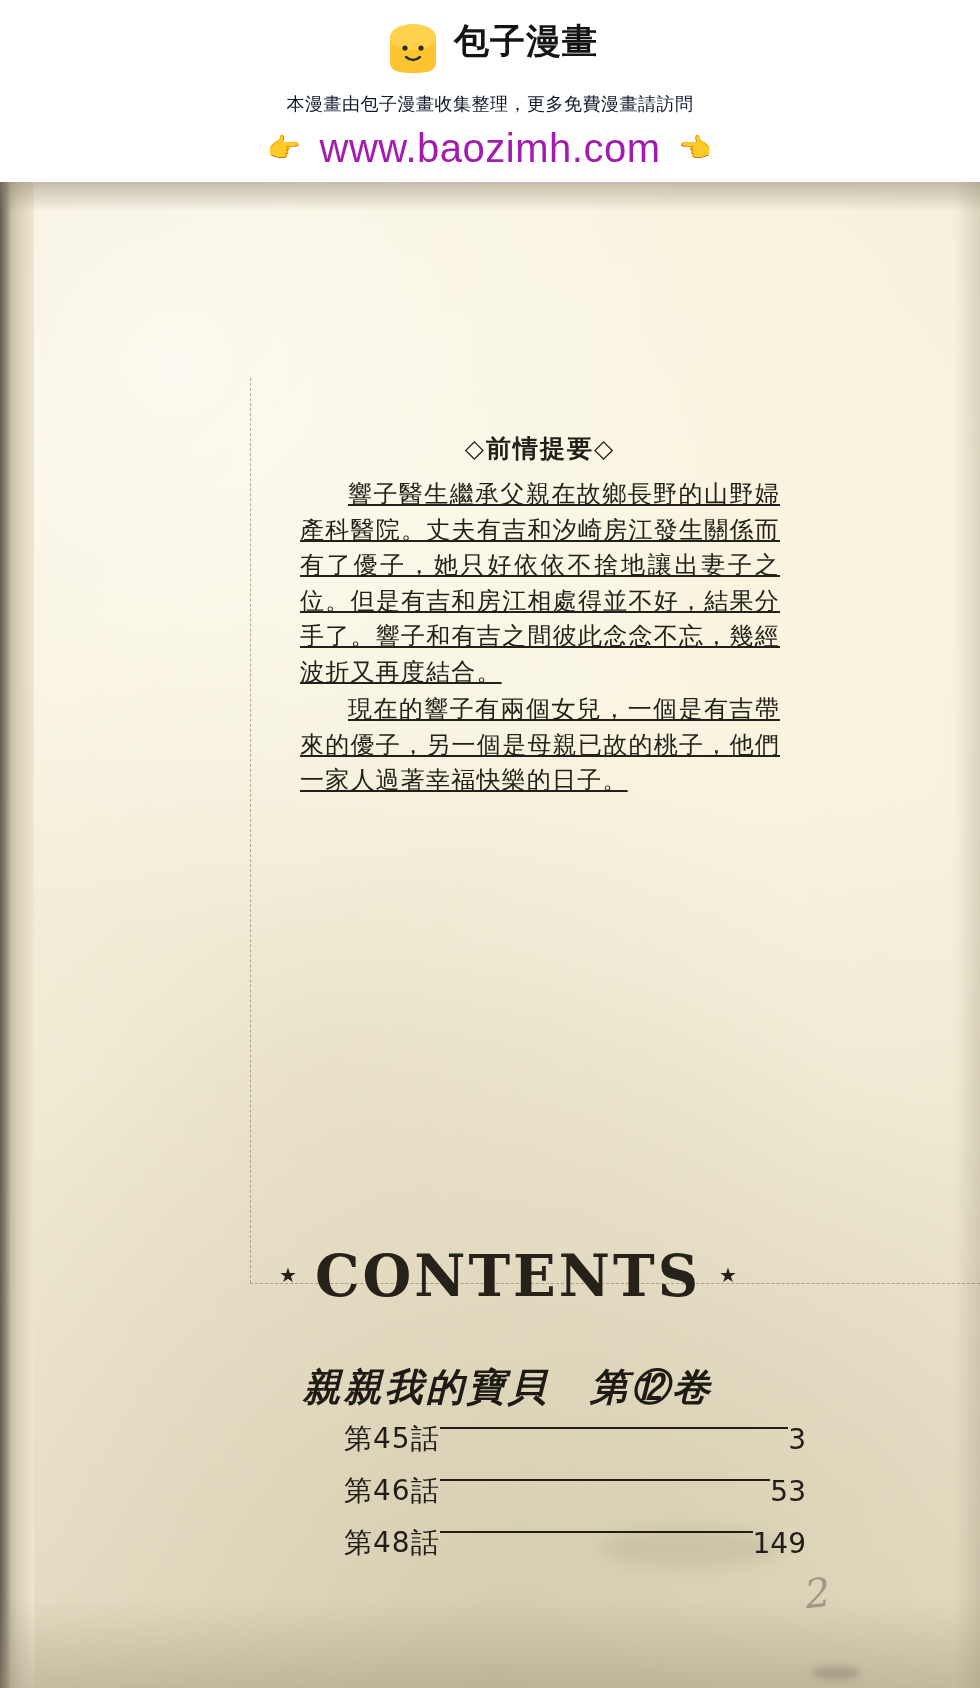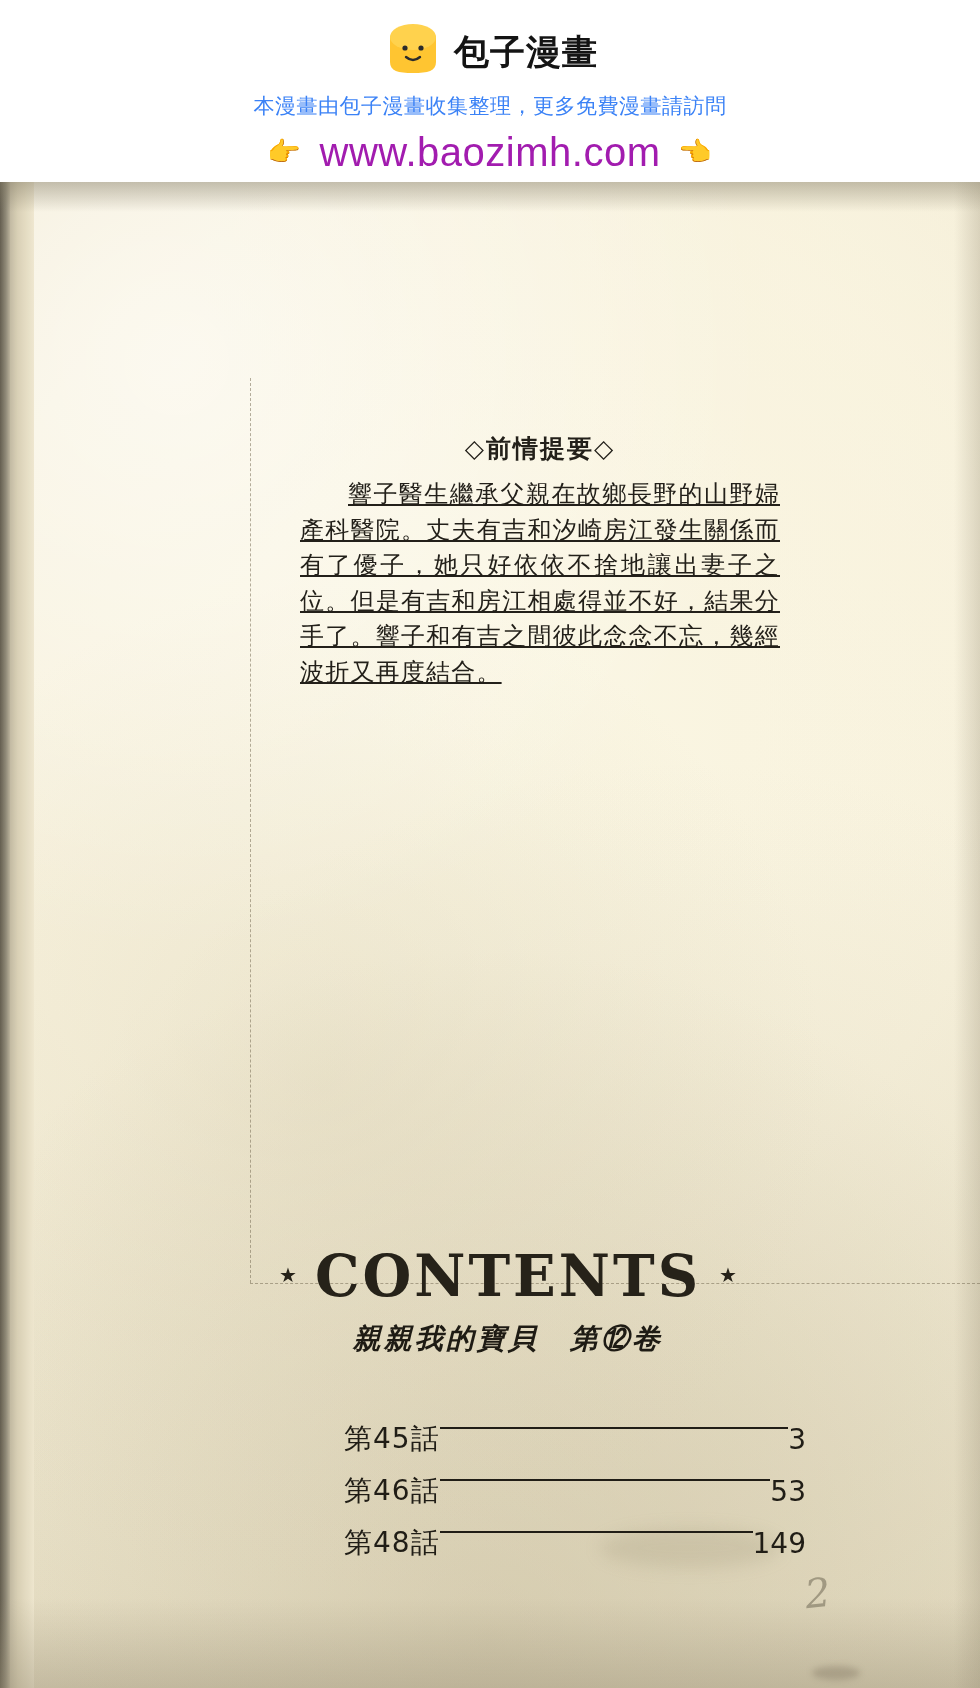--- a/index.html
+++ b/index.html
@@ -17,42 +17,42 @@
   
   .banner {
     width: 980px;
     height: 182px;
     background: #ffffff;
     position: relative;
     box-sizing: border-box;
   }
   .banner-logo-row {
     display: flex;
-    align-items: flex-end;
+    align-items: flex-start;
     justify-content: center;
     padding-top: 18px;
     gap: 10px;
   }
   .bun-icon {
     width: 62px;
     height: 58px;
     position: relative;
   }
   .bun-icon svg { display: block; }
   .brand-name {
     font-size: 35px;
     font-weight: bold;
     color: #141414;
     letter-spacing: 1px;
     font-family: "Liberation Sans", sans-serif;
   }
   .banner-line1 {
     text-align: center;
-    font-size: 21px;
-    color: #3b82f6;
+    font-size: 18px;
+    color: #0f172a;
     margin-top: 16px;
     letter-spacing: 0.5px;
   }
   .banner-line2 {
     text-align: center;
     font-size: 30px;
     color: #141414;
     margin-top: 10px;
     letter-spacing: 0.5px;
     display: flex;
@@ -193,24 +193,24 @@
     font-size: 56px;
     font-weight: bold;
     letter-spacing: 3px;
     color: #262219;
     font-family: "DejaVu Serif", serif;
     transform: scaleY(1.05);
   }
   .volume-title {
     position: absolute;
     left: 228px;
-    top: 1138px;
+    top: 1180px;
     width: 560px;
     text-align: center;
-    font-size: 28px;
+    font-size: 38px;
     font-weight: bold;
     letter-spacing: 3px;
     color: #1e1b14;
     font-family: Liberation Sans, sans-serif;
     font-style: italic;
   }
 
   
   .toc {
     position: absolute;
@@ -309,20 +309,21 @@
   <div class="right-edge"></div>
 
   <div class="dash-vert"></div>
   <div class="dash-horiz"></div>
 
   <div class="smudge1"></div>
 
   <div class="synopsis">
     <div class="synopsis-title">◇前情提要◇</div>
     <p class="synopsis-para">響子醫生繼承父親在故鄉長野的山野婦產科醫院。丈夫有吉和汐崎房江發生關係而有了優子，她只好依依不捨地讓出妻子之位。但是有吉和房江相處得並不好，結果分手了。響子和有吉之間彼此念念不忘，幾經波折又再度結合。</p>
+    <p class="synopsis-para">現在的響子有兩個女兒，一個是有吉帶來的優子，另一個是母親已故的桃子，他們一家人過著幸福快樂的日子。</p>
   </div>
 
   <div class="contents-head">
     <span class="star">★</span>
     <span class="contents-word">CONTENTS</span>
     <span class="star">★</span>
   </div>
 
   <div class="volume-title">親親我的寶貝　第⑫卷</div>
 

